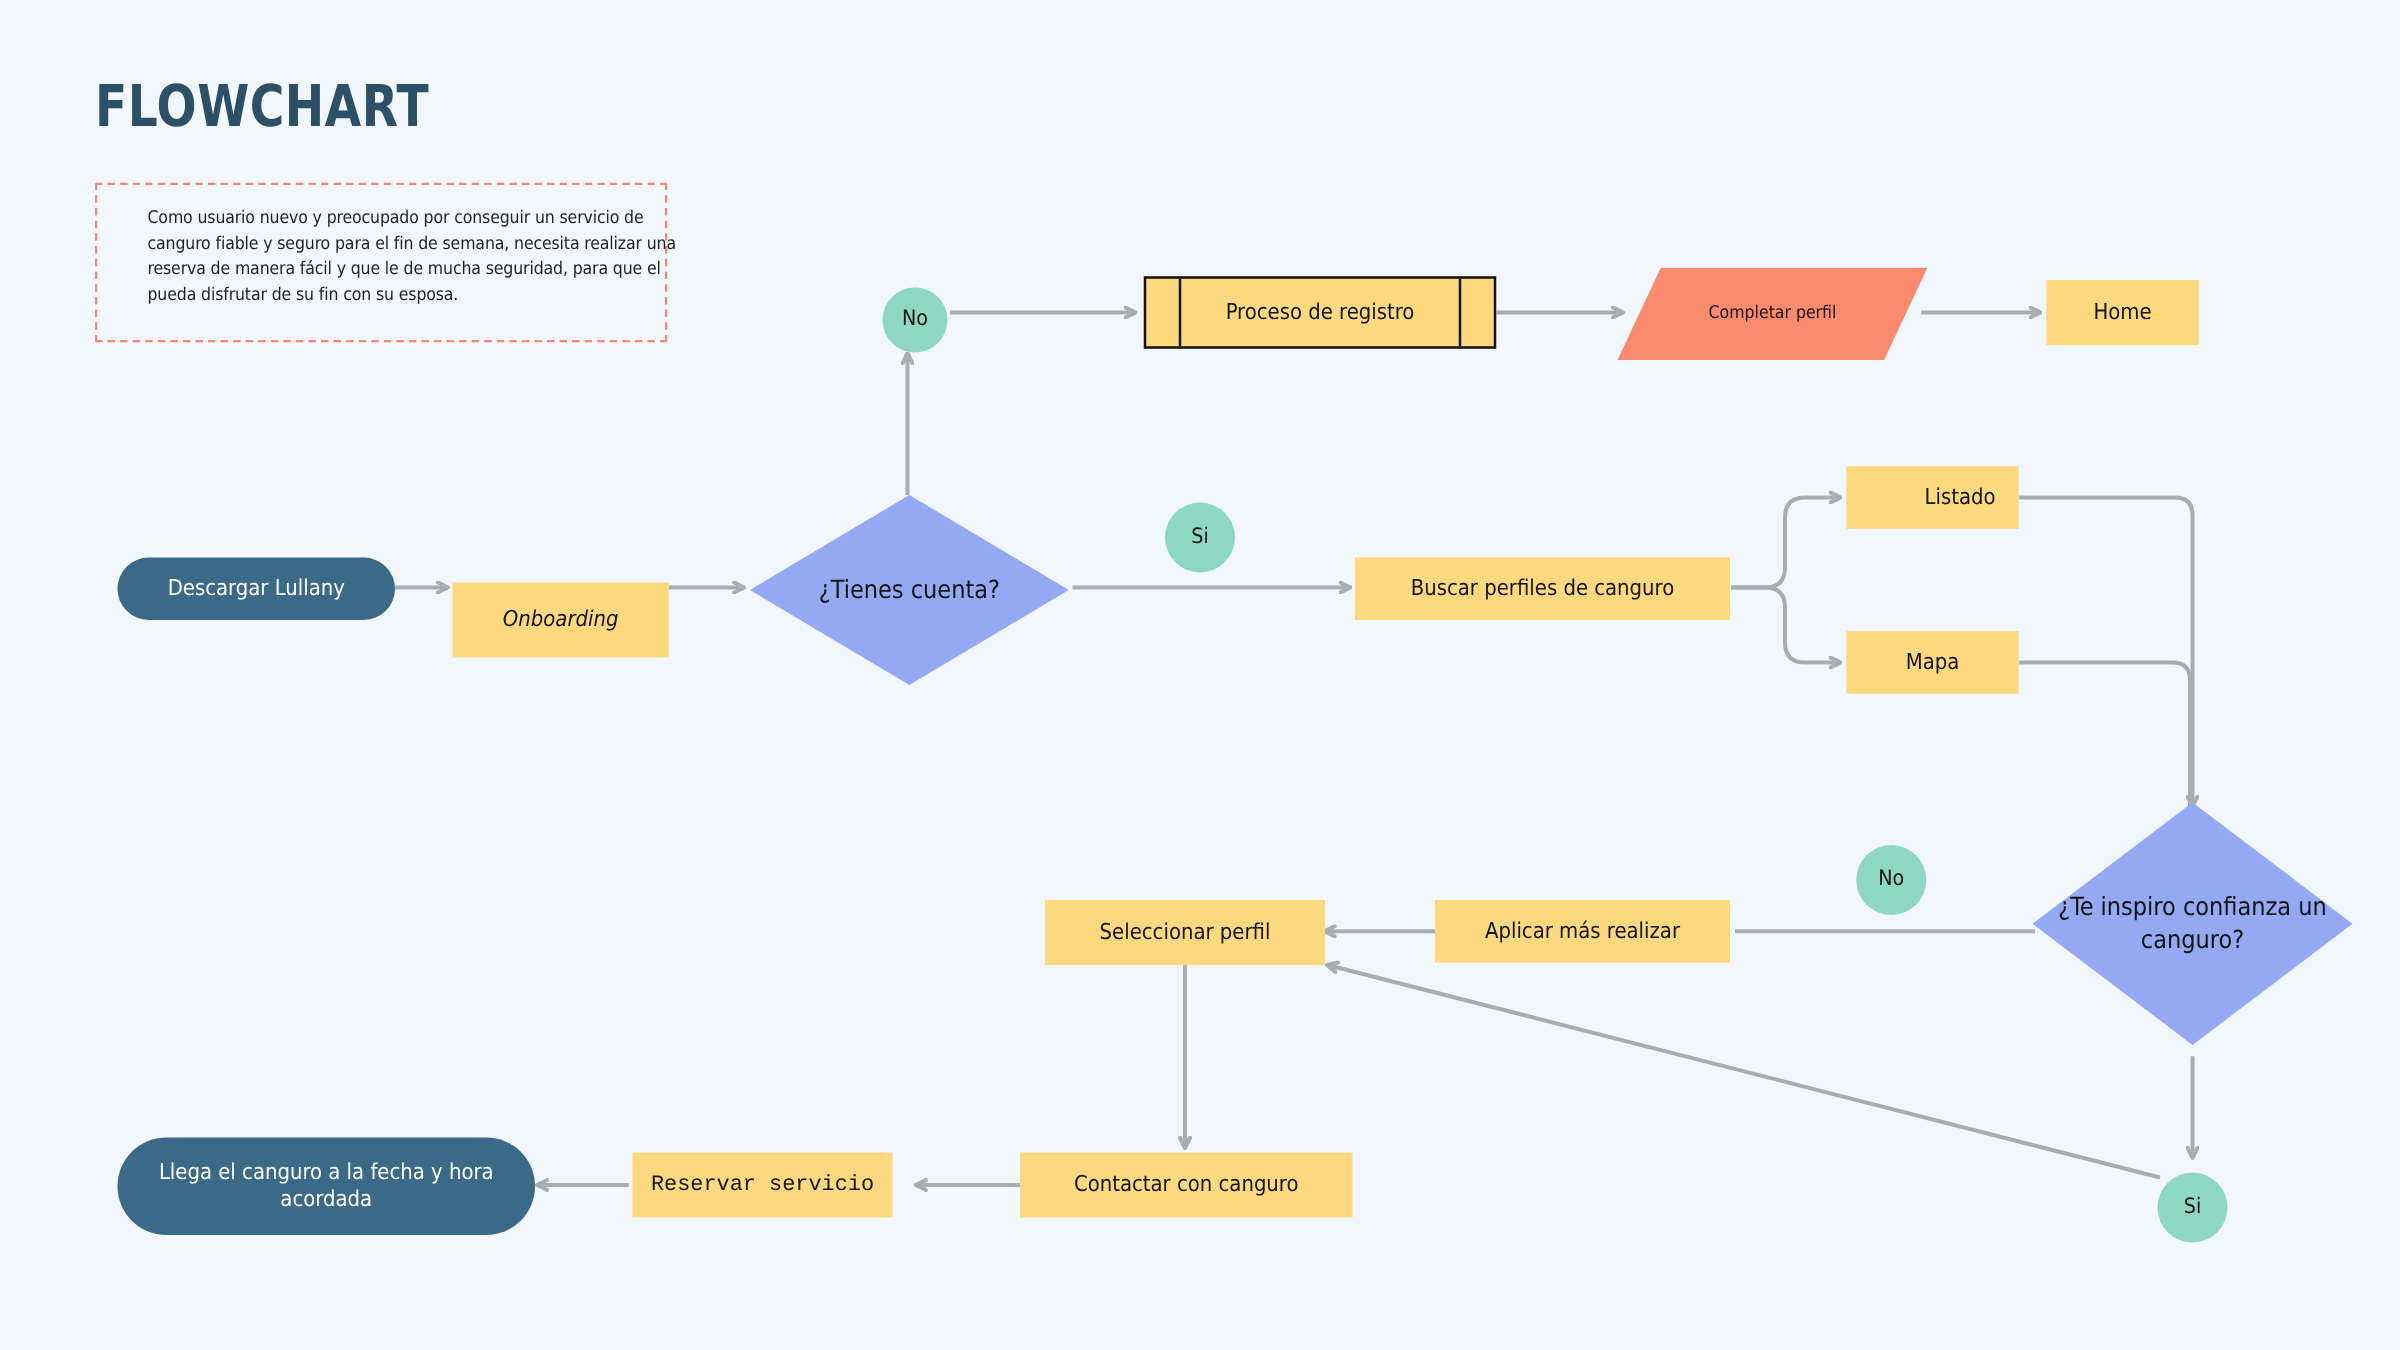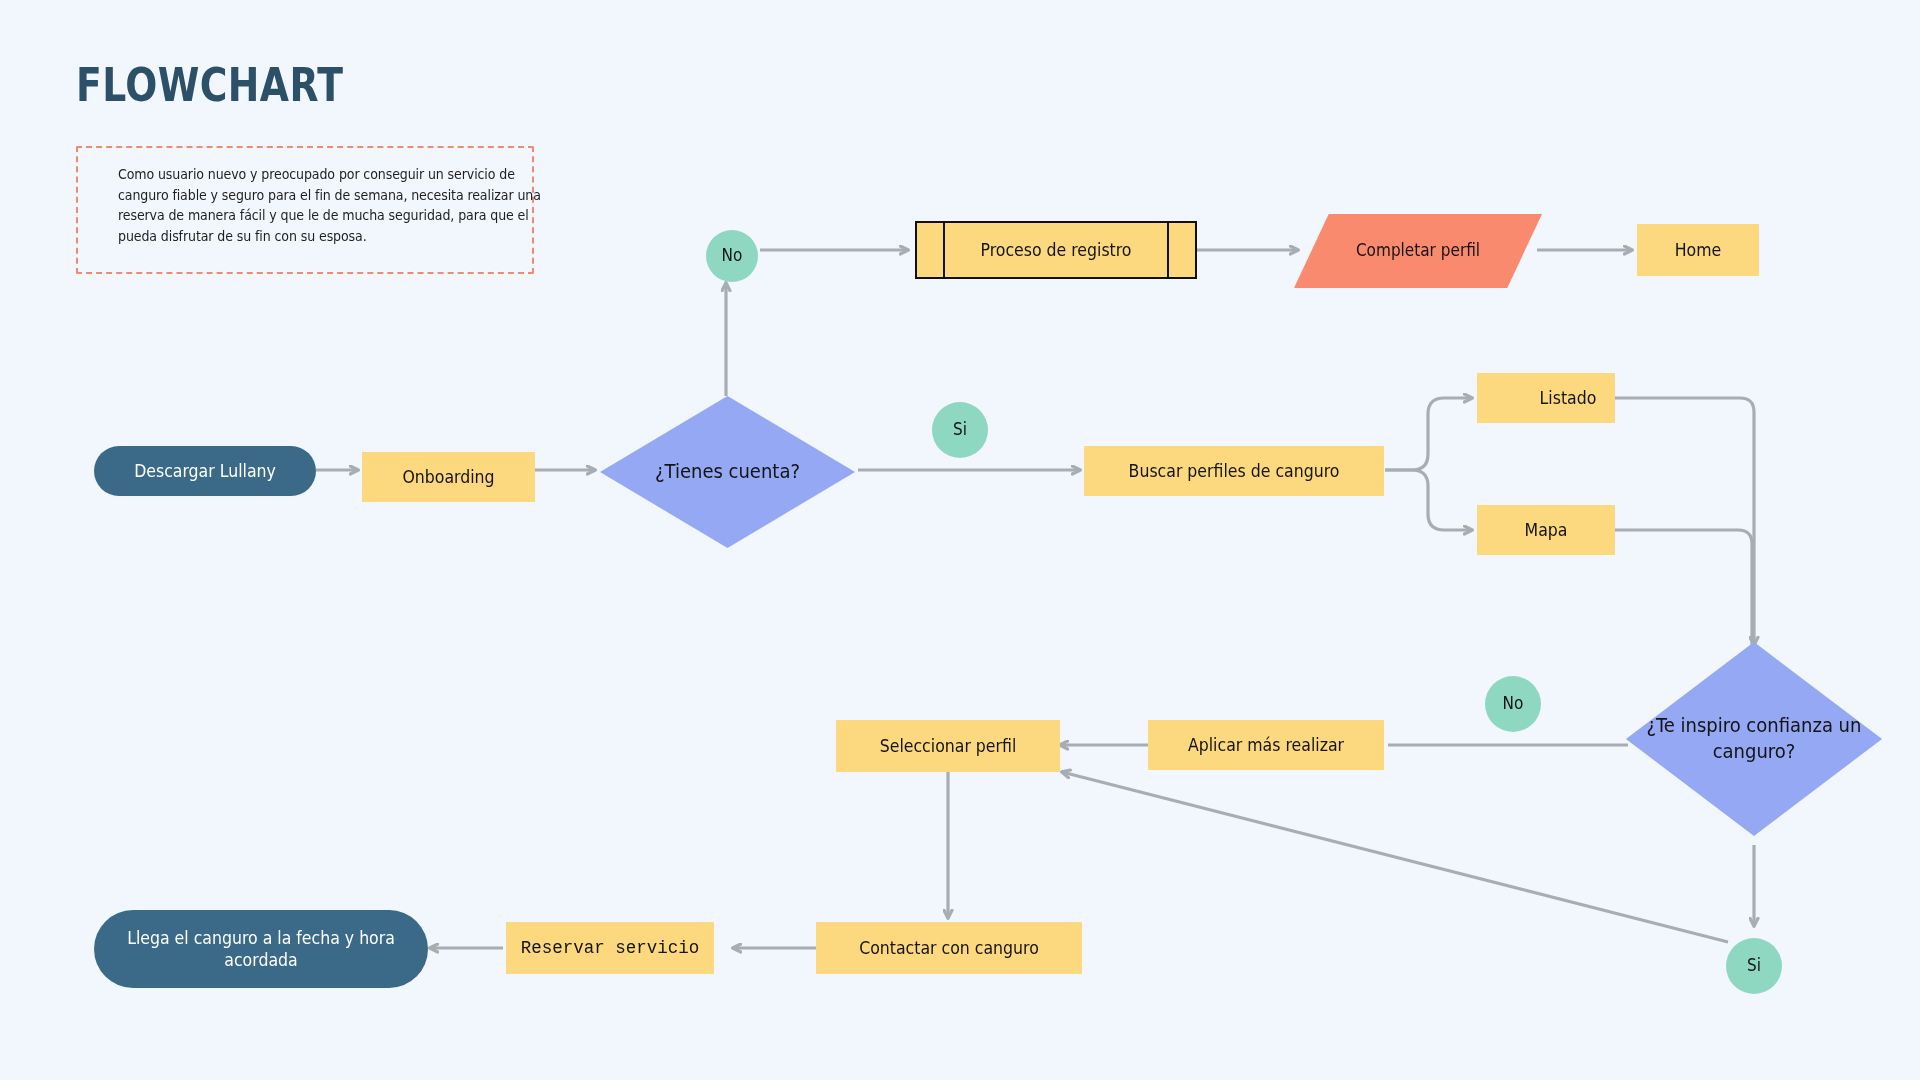--- a/index.html
+++ b/index.html
@@ -104,21 +104,21 @@
   
   .n-parallelogram { background: transparent; }
   .n-parallelogram .par-shape {
     position: absolute;
     left: 0; top: 0; right: 0; bottom: 0;
     background: #fa8a6e;
     clip-path: polygon(14% 0%, 100% 0%, 86% 100%, 0% 100%);
   }
   .n-parallelogram .par-label {
     position: relative; z-index: 2;
-    font-size: 17px;
+    font-size: 14px;
   }
 
   
   .n-predef {
     background: #fcd87f;
     border: 2px solid #111;
     font-size: 17.5px;
   }
   .n-predef .bar-l, .n-predef .bar-r {
     position: absolute;
@@ -210,21 +210,21 @@
   </div>
 
   <div class="node n-process" style="left:1637px; top:224px; width:122px; height:52px;">
     <span>Home</span>
   </div>
 
   <div class="node n-pill" style="left:94px; top:446px; width:222px; height:50px;">
     <span>Descargar Lullany</span>
   </div>
 
-  <div class="node n-process" style="left:362px; top:452px; width:173px; height:50px;">
+  <div class="node n-process" style="left:362px; top:466px; width:173px; height:60px;font-style:italic;">
     <span>Onboarding</span>
   </div>
 
   <div class="node n-diamond" style="left:600px; top:396px; width:255px; height:152px;">
     <span class="dia-shape"></span>
     <span class="dia-label">¿Tienes cuenta?</span>
   </div>
 
   <div class="node n-circle" style="left:932px; top:402px; width:56px; height:56px;">
     <span>Si</span>

